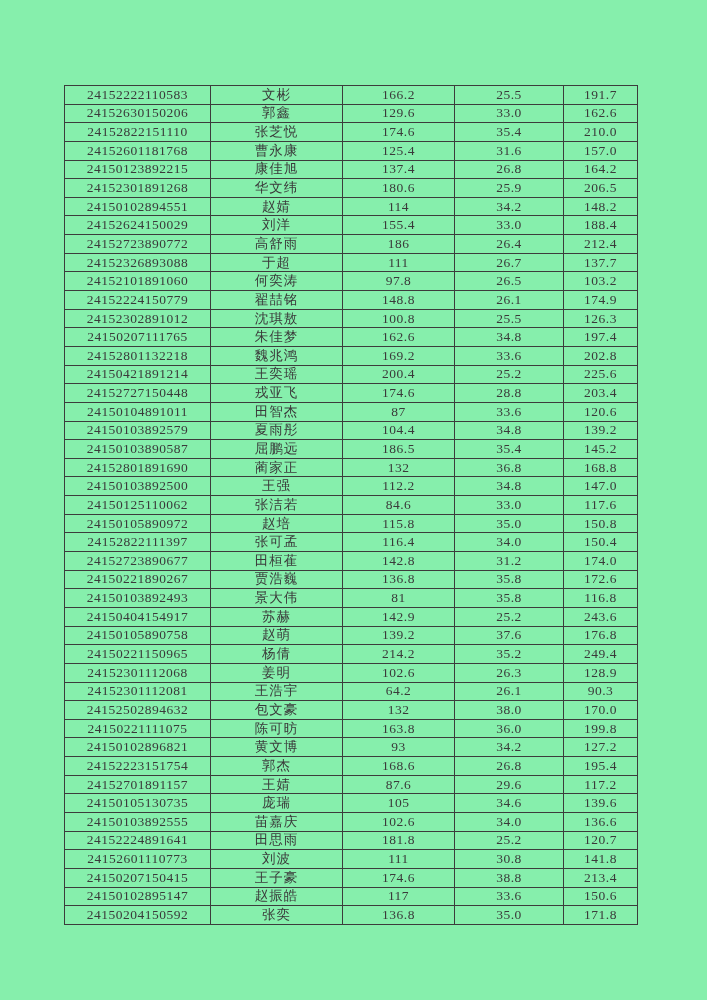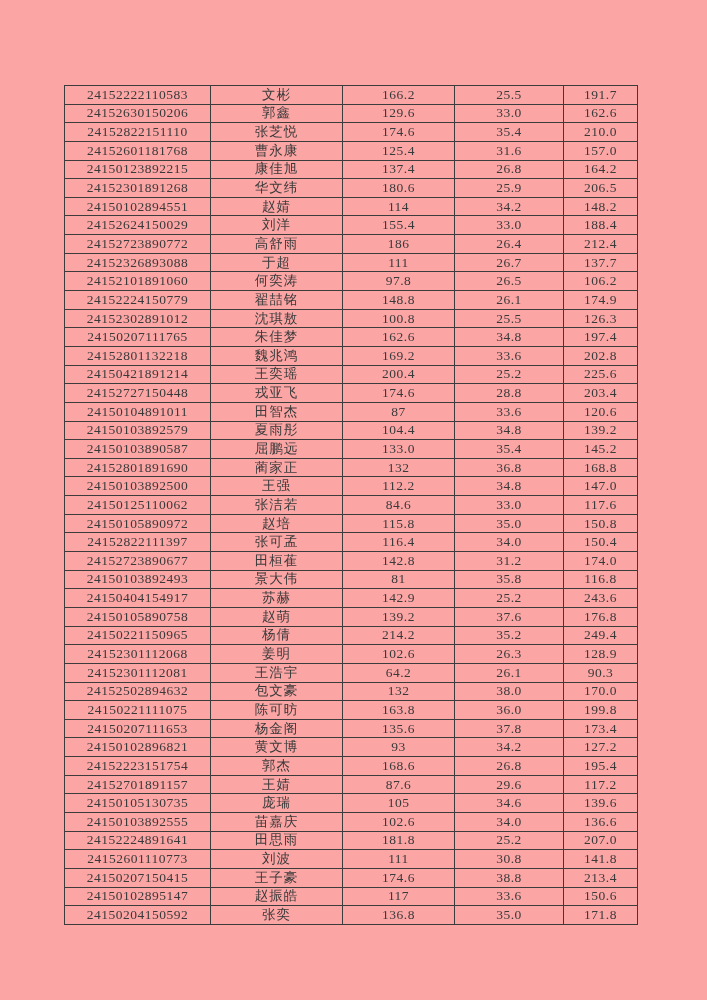--- a/index.html
+++ b/index.html
@@ -7,21 +7,21 @@
     width: 707px;
     height: 1000px;
     background: #ffffff;
     font-family: "Liberation Serif", "DejaVu Serif", serif;
     overflow: hidden;
   }
   .page {
     position: relative;
     width: 707px;
     height: 1000px;
-    background: #fca5a5;
+    background: #86efac;
   }
   table.score-table {
     position: absolute;
     left: 64px;
     top: 85px;
     width: 573px;
     height: 840px;
     border-collapse: collapse;
     table-layout: fixed;
   }
@@ -128,21 +128,21 @@
           <td class="name-cell">于超</td>
           <td class="score1-cell">111</td>
           <td class="score2-cell">26.7</td>
           <td class="total-cell">137.7</td>
         </tr>
         <tr>
           <td class="exam-id-cell">24152101891060</td>
           <td class="name-cell">何奕涛</td>
           <td class="score1-cell">97.8</td>
           <td class="score2-cell">26.5</td>
-          <td class="total-cell">106.2</td>
+          <td class="total-cell">103.2</td>
         </tr>
         <tr>
           <td class="exam-id-cell">24152224150779</td>
           <td class="name-cell">翟喆铭</td>
           <td class="score1-cell">148.8</td>
           <td class="score2-cell">26.1</td>
           <td class="total-cell">174.9</td>
         </tr>
         <tr>
           <td class="exam-id-cell">24152302891012</td>
@@ -189,21 +189,21 @@
         <tr>
           <td class="exam-id-cell">24150103892579</td>
           <td class="name-cell">夏雨彤</td>
           <td class="score1-cell">104.4</td>
           <td class="score2-cell">34.8</td>
           <td class="total-cell">139.2</td>
         </tr>
         <tr>
           <td class="exam-id-cell">24150103890587</td>
           <td class="name-cell">屈鹏远</td>
-          <td class="score1-cell">133.0</td>
+          <td class="score1-cell">186.5</td>
           <td class="score2-cell">35.4</td>
           <td class="total-cell">145.2</td>
         </tr>
         <tr>
           <td class="exam-id-cell">24152801891690</td>
           <td class="name-cell">蔺家正</td>
           <td class="score1-cell">132</td>
           <td class="score2-cell">36.8</td>
           <td class="total-cell">168.8</td>
         </tr>
@@ -236,20 +236,27 @@
           <td class="total-cell">150.4</td>
         </tr>
         <tr>
           <td class="exam-id-cell">24152723890677</td>
           <td class="name-cell">田桓萑</td>
           <td class="score1-cell">142.8</td>
           <td class="score2-cell">31.2</td>
           <td class="total-cell">174.0</td>
         </tr>
         <tr>
+          <td class="exam-id-cell">24150221890267</td>
+          <td class="name-cell">贾浩巍</td>
+          <td class="score1-cell">136.8</td>
+          <td class="score2-cell">35.8</td>
+          <td class="total-cell">172.6</td>
+        </tr>
+        <tr>
           <td class="exam-id-cell">24150103892493</td>
           <td class="name-cell">景大伟</td>
           <td class="score1-cell">81</td>
           <td class="score2-cell">35.8</td>
           <td class="total-cell">116.8</td>
         </tr>
         <tr>
           <td class="exam-id-cell">24150404154917</td>
           <td class="name-cell">苏赫</td>
           <td class="score1-cell">142.9</td>
@@ -292,27 +299,20 @@
           <td class="total-cell">170.0</td>
         </tr>
         <tr>
           <td class="exam-id-cell">24150221111075</td>
           <td class="name-cell">陈可昉</td>
           <td class="score1-cell">163.8</td>
           <td class="score2-cell">36.0</td>
           <td class="total-cell">199.8</td>
         </tr>
         <tr>
-          <td class="exam-id-cell">24150207111653</td>
-          <td class="name-cell">杨金阁</td>
-          <td class="score1-cell">135.6</td>
-          <td class="score2-cell">37.8</td>
-          <td class="total-cell">173.4</td>
-        </tr>
-        <tr>
           <td class="exam-id-cell">24150102896821</td>
           <td class="name-cell">黄文博</td>
           <td class="score1-cell">93</td>
           <td class="score2-cell">34.2</td>
           <td class="total-cell">127.2</td>
         </tr>
         <tr>
           <td class="exam-id-cell">24152223151754</td>
           <td class="name-cell">郭杰</td>
           <td class="score1-cell">168.6</td>
@@ -338,21 +338,21 @@
           <td class="name-cell">苗嘉庆</td>
           <td class="score1-cell">102.6</td>
           <td class="score2-cell">34.0</td>
           <td class="total-cell">136.6</td>
         </tr>
         <tr>
           <td class="exam-id-cell">24152224891641</td>
           <td class="name-cell">田思雨</td>
           <td class="score1-cell">181.8</td>
           <td class="score2-cell">25.2</td>
-          <td class="total-cell">207.0</td>
+          <td class="total-cell">120.7</td>
         </tr>
         <tr>
           <td class="exam-id-cell">24152601110773</td>
           <td class="name-cell">刘波</td>
           <td class="score1-cell">111</td>
           <td class="score2-cell">30.8</td>
           <td class="total-cell">141.8</td>
         </tr>
         <tr>
           <td class="exam-id-cell">24150207150415</td>

